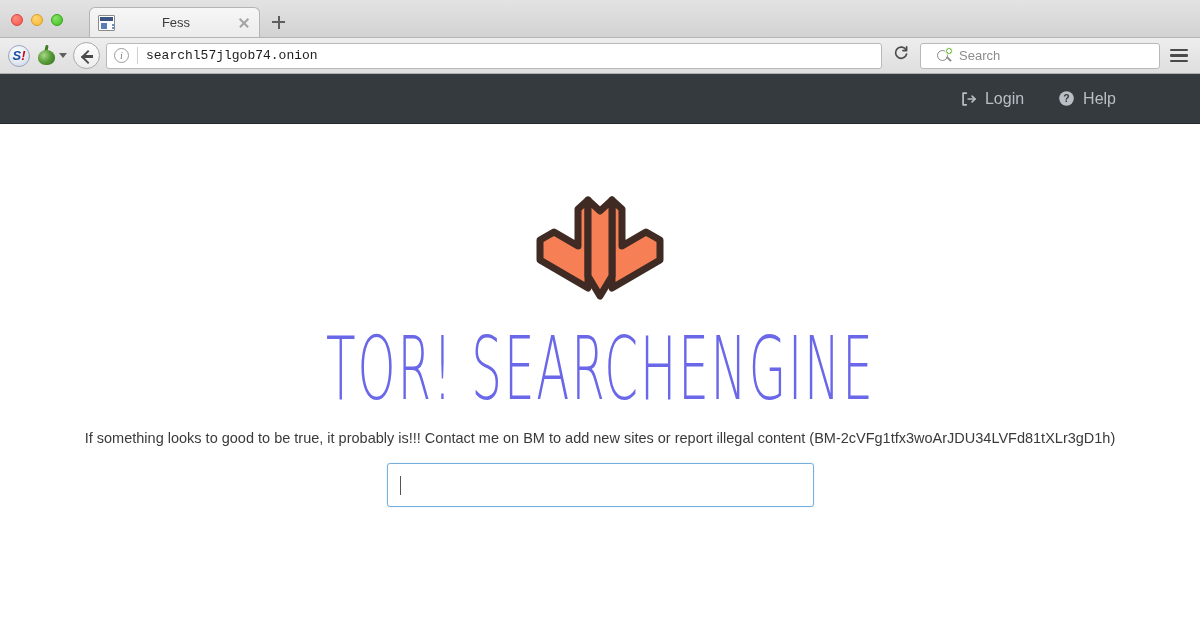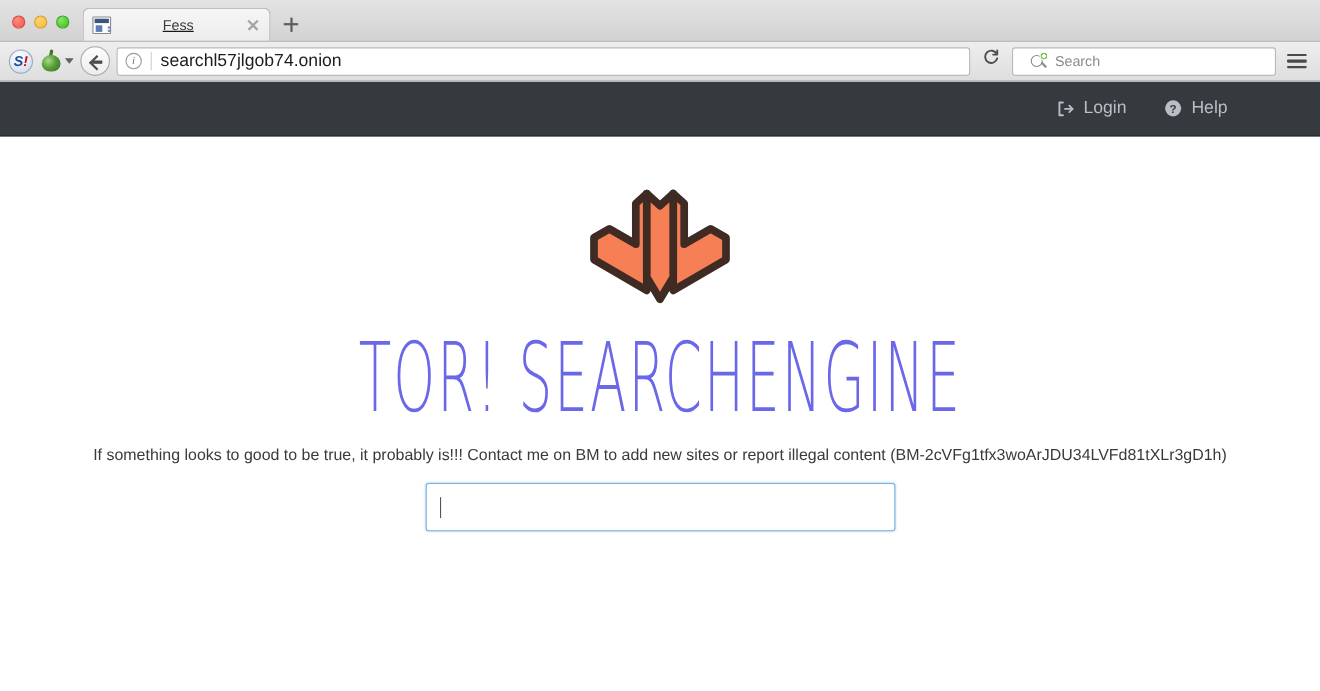--- a/index.html
+++ b/index.html
@@ -47,22 +47,21 @@
     position: relative;
     display: flex;
     align-items: center;
     width: 171px;
     height: 30px;
     background: linear-gradient(#f6f6f6, #ececec);
     border: 1px solid #b4b4b4;
     border-bottom: none;
     border-radius: 6px 6px 0 0;
     padding: 0 8px;
-    margin-left: 2px;
-    text-decoration: underline;
+    margin-left: 16px;
   }
   .tab-favicon {
     width: 17px; height: 16px;
     background: #fff;
     border: 1px solid #8a8a8a;
     border-radius: 1px;
     position: relative;
     flex: 0 0 auto;
     overflow: hidden;
   }
@@ -223,25 +222,26 @@
     flex: 0 0 auto;
   }
   .url-sep {
     width: 1px; height: 17px;
     background: #cfcfcf;
     margin: 0 8px 0 8px;
     flex: 0 0 auto;
   }
   .url-text {
     flex: 1;
-    font-size: 16px;
+    font-size: 13px;
     color: #1d1d1d;
     white-space: nowrap;
     overflow: hidden;
     min-width: 0;
+    font-family: Liberation Mono, monospace;
   }
   .reload-btn {
     width: 26px; height: 24px;
     position: relative;
     flex: 0 0 auto;
     color: #4d4d4d;
     font-size: 15px;
     text-align: center;
     line-height: 24px;
   }
@@ -347,21 +347,21 @@
     align-items: center;
     gap: 8px;
     color: #b9bfc4;
     font-size: 16px;
     white-space: nowrap;
   }
   .nav-ico { display: inline-block; flex: 0 0 auto; }
   .nav-ico svg { display: block; }
 
   .hero {
-    padding-top: 36px;
+    padding-top: 60px;
     display: flex;
     flex-direction: column;
     align-items: center;
   }
 
   .logo-wrap {
     width: 136px;
     height: 126px;
     display: block;
   }

